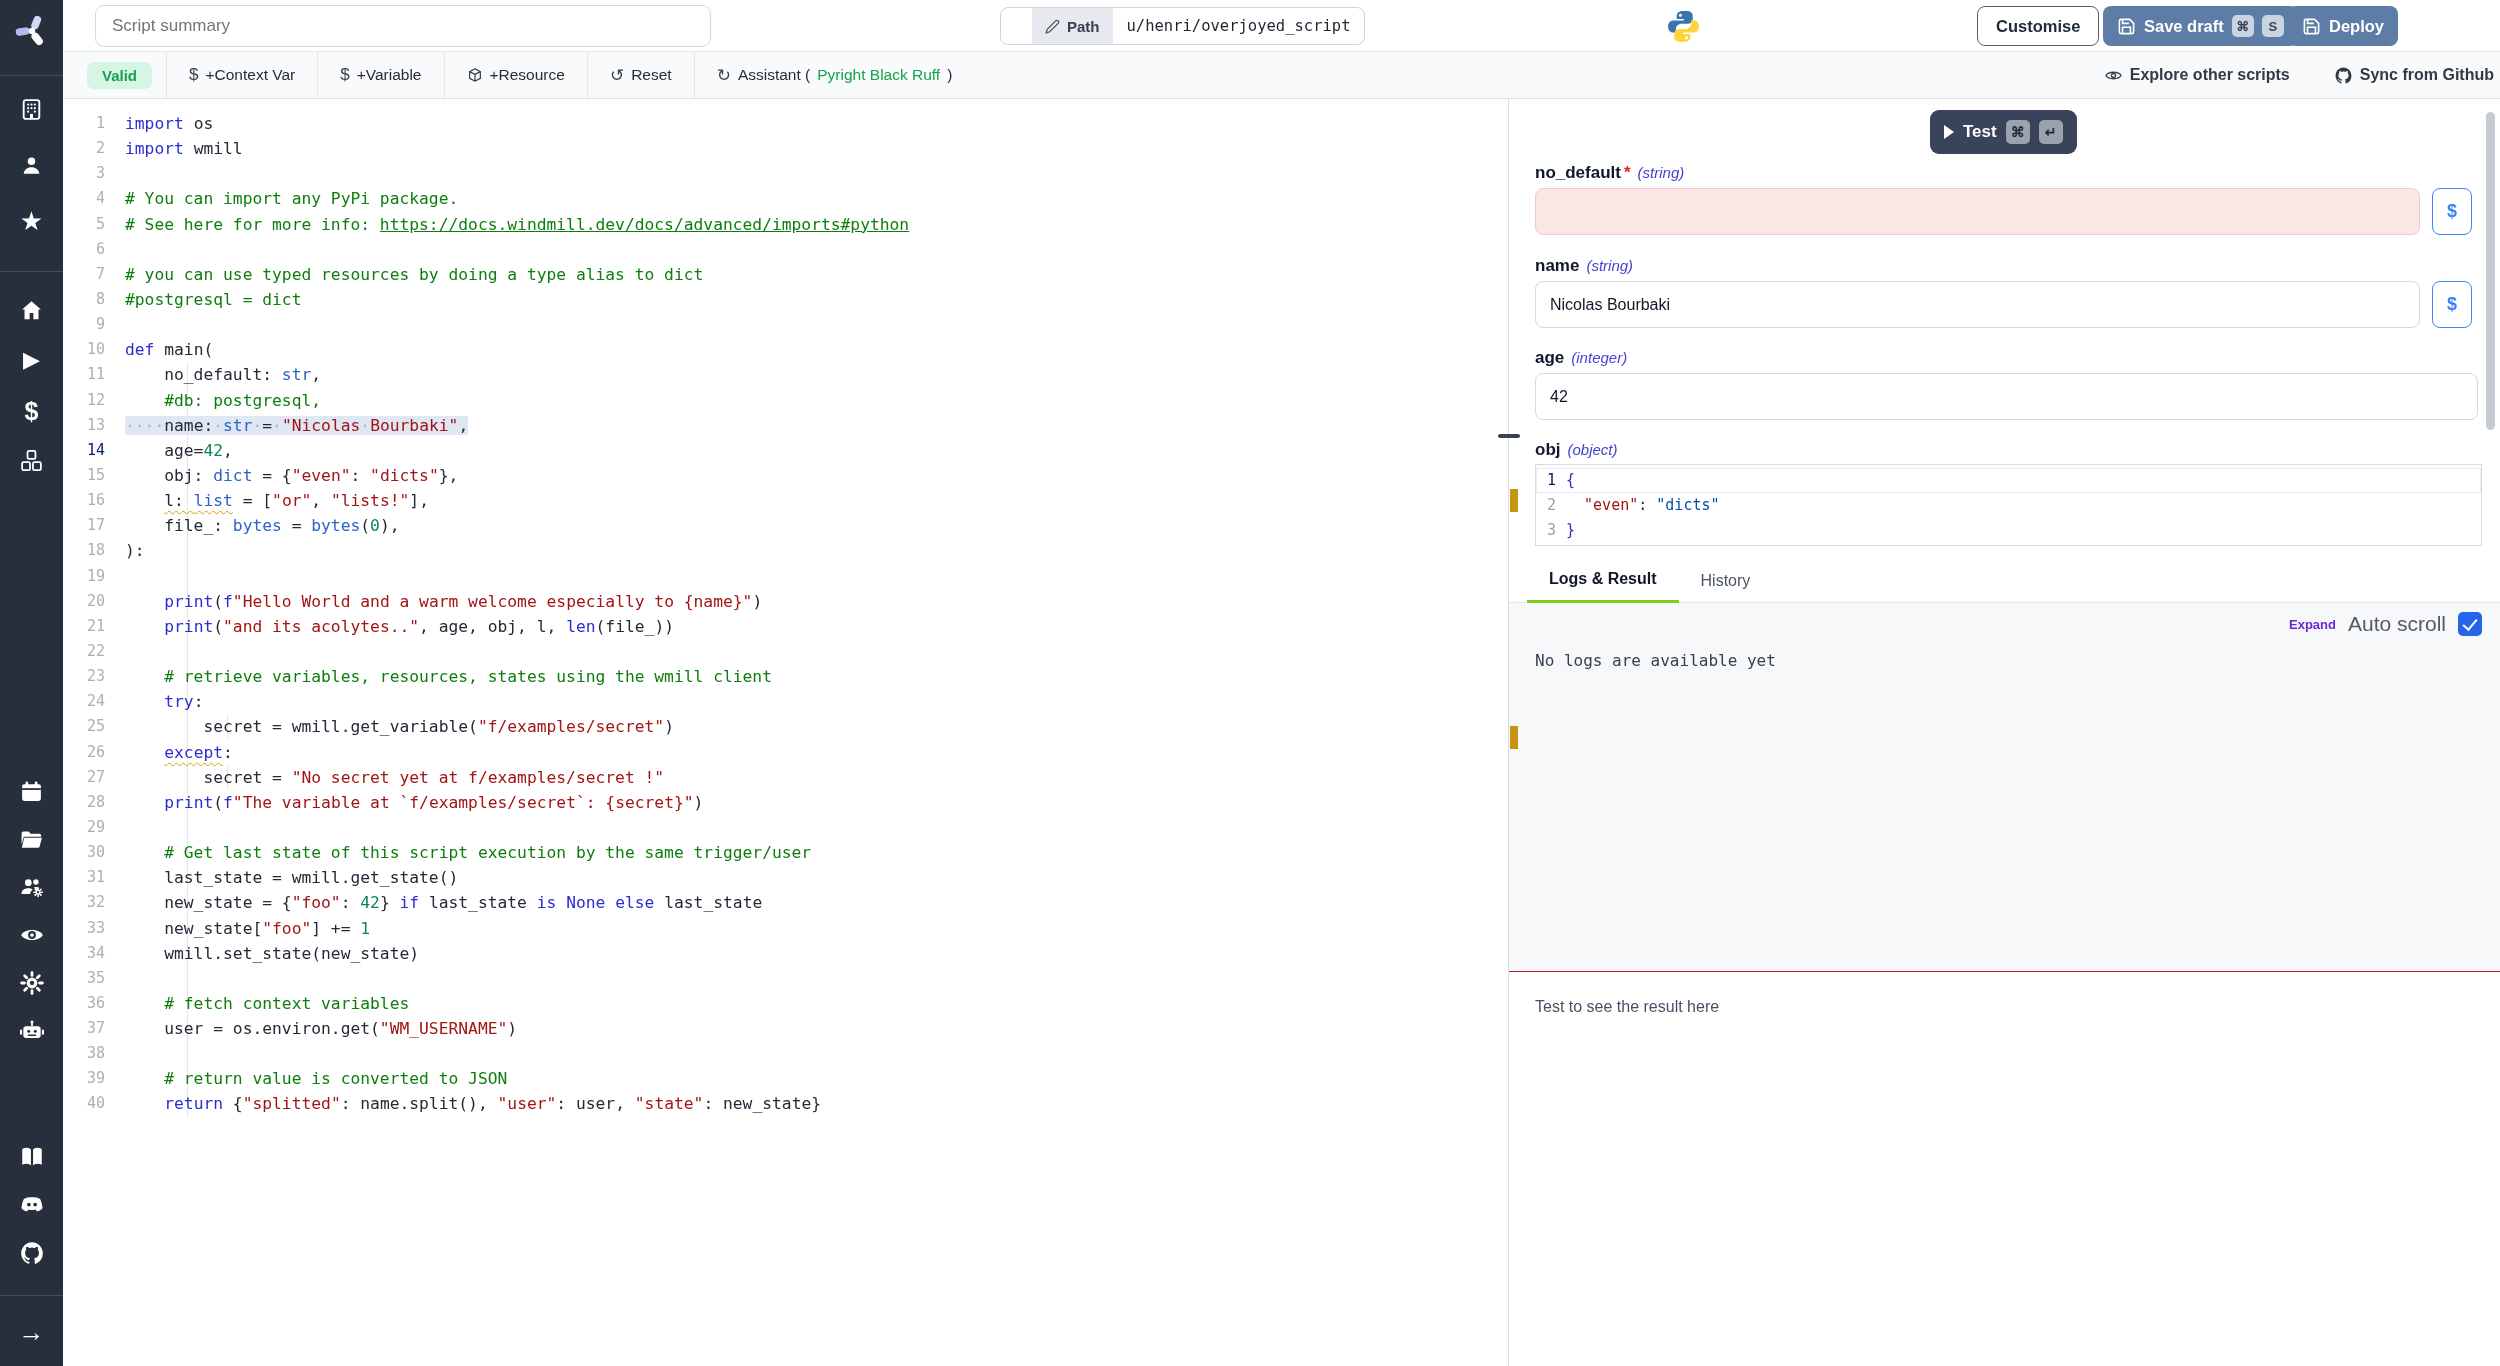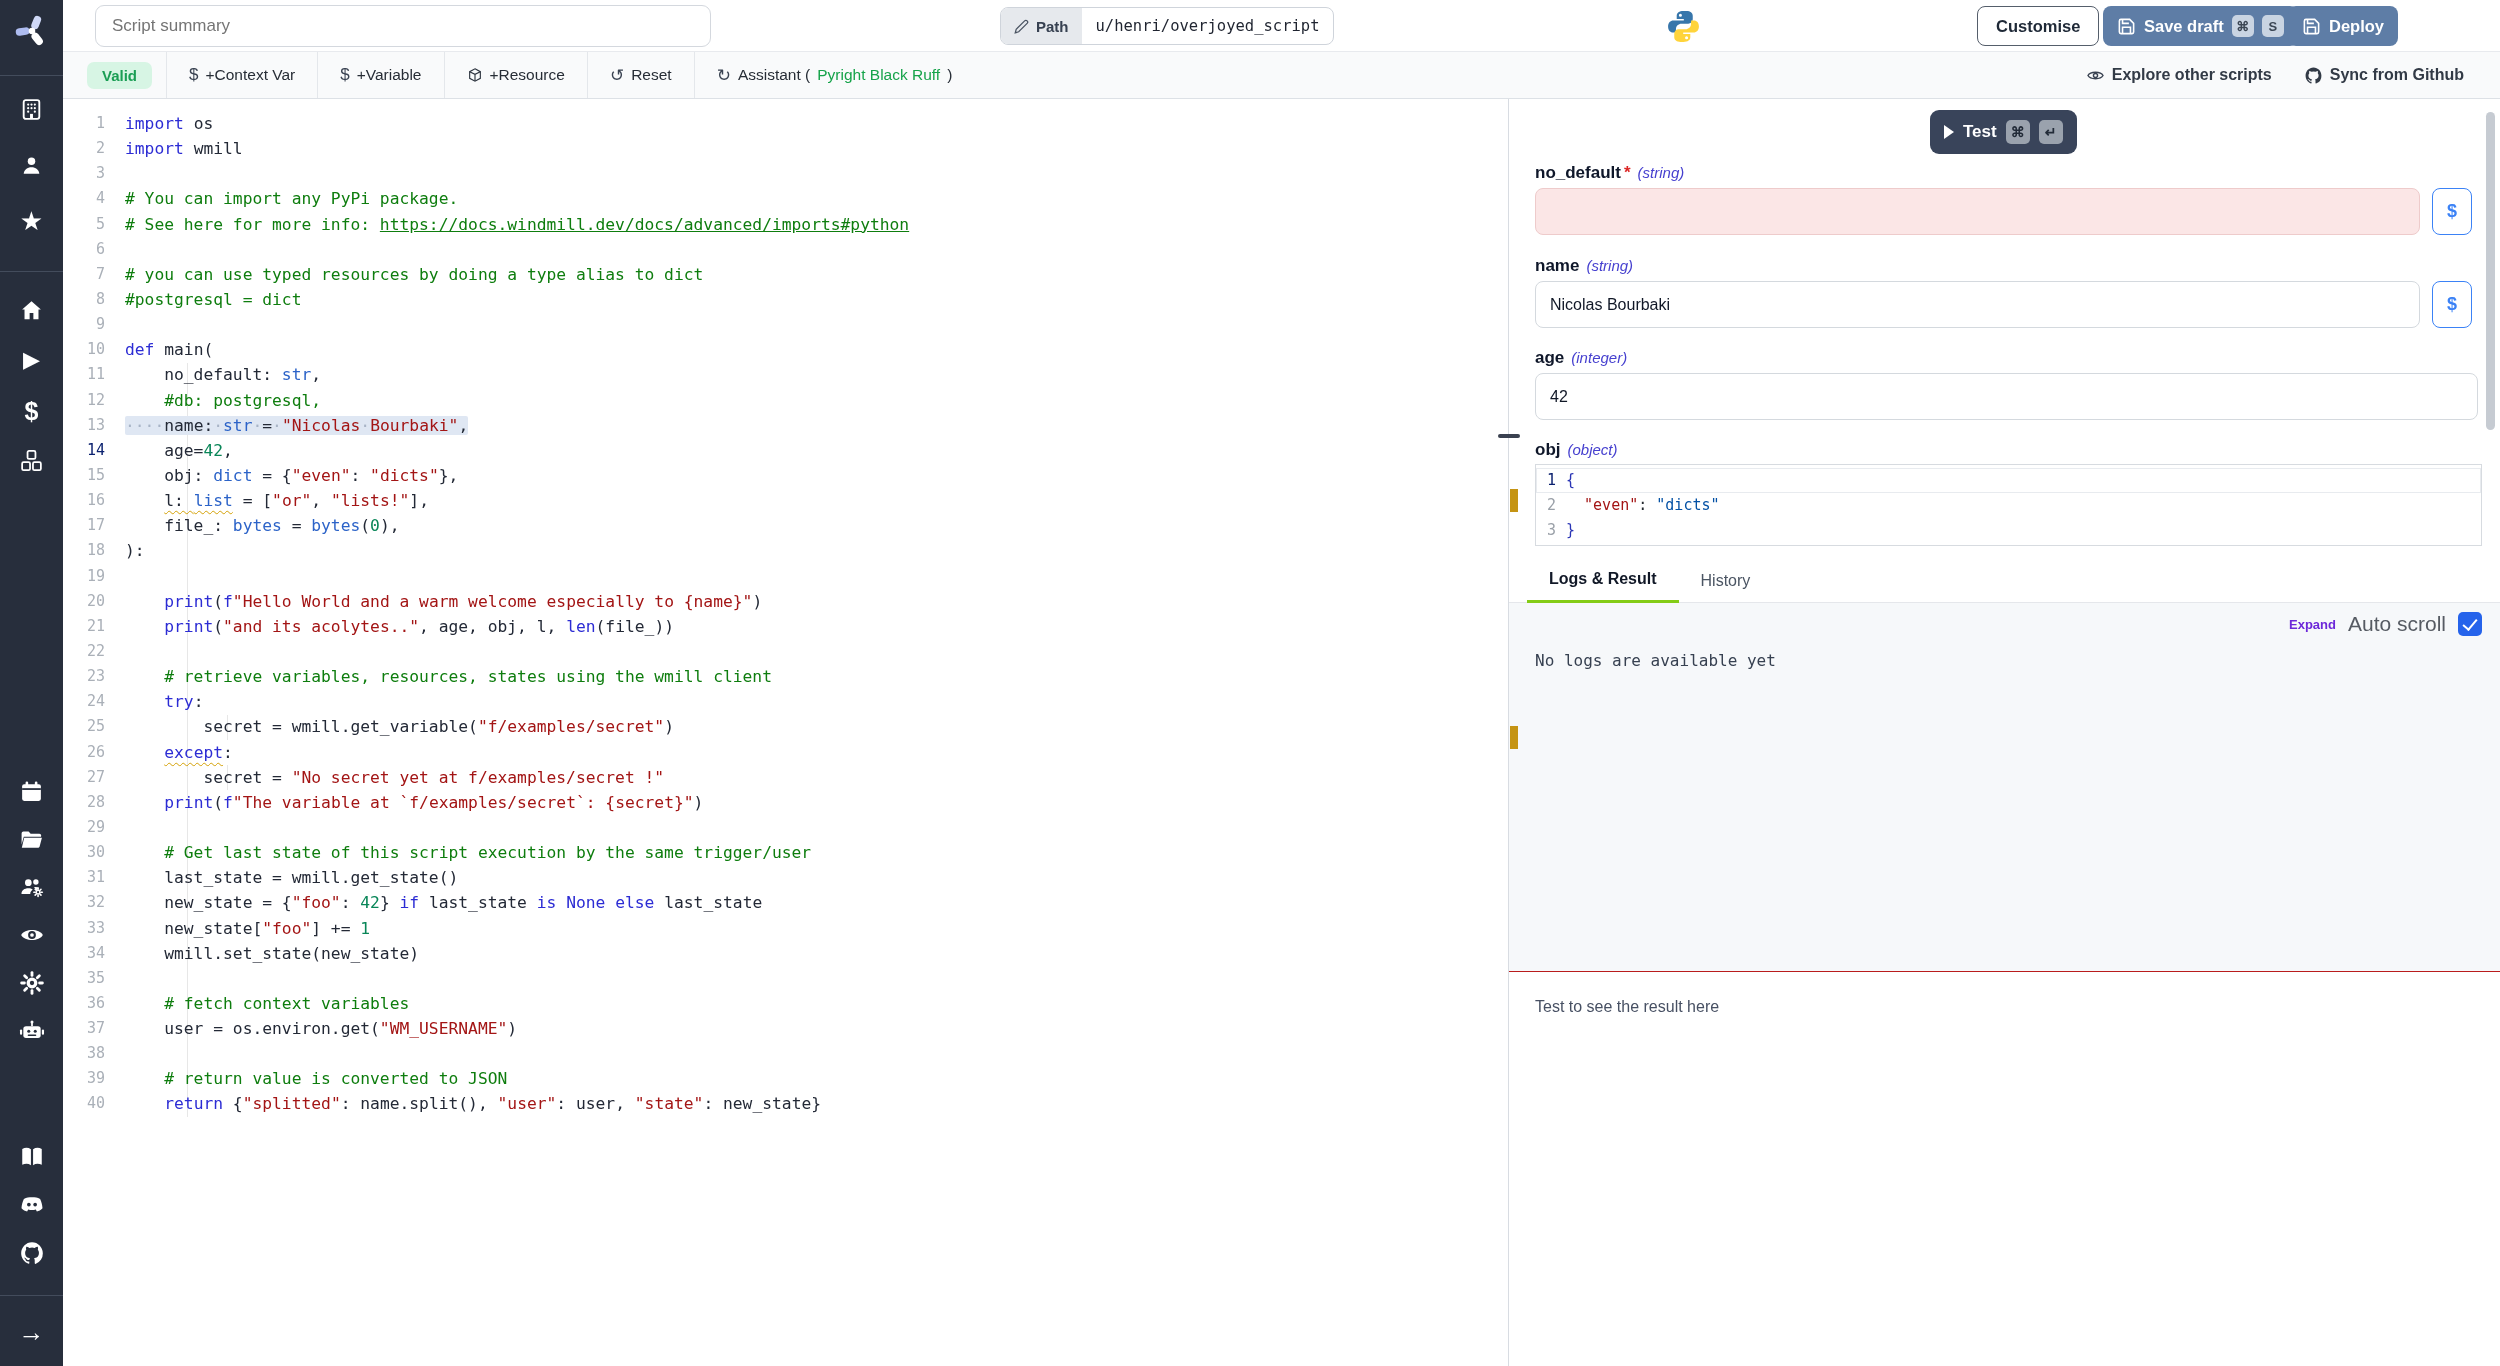--- a/index.html
+++ b/index.html
@@ -8,40 +8,40 @@
 
   
   .sidebar { position:absolute; left:0; top:0; width:63px; height:1366px; background:#272e3c; z-index:5; }
   .side-icon { position:absolute; left:0; width:63px; height:34px; display:flex; align-items:center; justify-content:center; color:#fff; cursor:pointer; }
   .side-sep { position:absolute; left:0; width:63px; height:1px; background:#434c5c; }
   .glyph { font-size:24px; color:#fff; line-height:1; }
 
   
   .topbar { position:absolute; left:63px; top:0; right:0; height:52px; background:#fff; border-bottom:1px solid #e8eaee; display:flex; align-items:center; }
   .summary-input { position:absolute; left:32px; top:5px; width:616px; height:42px; border:1px solid #d4d8de; border-radius:9px; padding:0 16px; font-size:17px; color:#4b5563; background:#fff; font-family:"Liberation Sans", sans-serif; }
-  .path-wrap { position:absolute; left:937px; top:7px; height:38px; display:flex; align-items:stretch; border:1px solid #cfd4db; border-radius:8px; overflow:hidden; background:#fff; }
+  .path-wrap { position:absolute; left:937px; top:7px; height:38px; display:flex; align-items:stretch; border:1px solid #cfd4db; border-radius:8px; overflow:hidden; background:#fff;padding-left:31px; }
   .path-label { display:flex; align-items:center; gap:7px; background:#e6e9ed; padding:0 13px; font-size:15px; font-weight:600; color:#374151; }
   .path-value { display:flex; align-items:center; padding:0 14px; font-family:"DejaVu Sans Mono", monospace; font-size:15.5px; color:#1f2430; }
   .pylogo { position:absolute; left:1602px; top:8px; }
   .btn { display:flex; align-items:center; gap:8px; height:40px; border-radius:8px; font-size:16.5px; font-weight:700; cursor:pointer; }
   .btn-outline { position:absolute; left:1914px; top:6px; padding:0 18px; background:#fff; border:1px solid #555e6b; color:#1f2937; }
   .btn-blue { background:#5e7da6; color:#fff; border:none; padding:0 14px; }
   #save-draft { position:absolute; left:2040px; top:6px; }
   #deploy { position:absolute; left:2225px; top:6px; }
   .kbd-blue { background:#c9d4e2; color:#3b4654; border-radius:5px; min-width:22px; height:22px; display:inline-flex; align-items:center; justify-content:center; font-size:13px; font-weight:600; padding:0 4px; }
   .kbd-dark { background:#9aa2ad; color:#222b38; border-radius:5px; min-width:24px; height:24px; display:inline-flex; align-items:center; justify-content:center; font-size:14px; font-weight:600; padding:0 4px; }
 
   
   .toolbar { position:absolute; left:63px; top:52px; right:0; height:47px; background:#f9fafb; border-bottom:1px solid #dde1e6; display:flex; align-items:center; }
   .tb-left { display:flex; align-items:center; height:100%; padding-left:24px; }
   .tb-item { display:flex; align-items:center; gap:7px; padding:0 22px; height:100%; font-size:15.5px; color:#272d36; font-weight:500; cursor:pointer; white-space:nowrap; }
   .tb-sep { width:1px; height:100%; background:#e4e7eb; }
   .valid-pill { background:#d7f5e4; color:#1a9e54; font-weight:600; font-size:15px; border-radius:7px; padding:5px 15px; margin-right:14px; cursor:default; }
   .green { color:#16a34a; }
-  .tb-right { margin-left:auto; display:flex; align-items:center; gap:32px; padding-right:36px; }
+  .tb-right { margin-left:auto; display:flex; align-items:center; gap:44px; padding-right:6px; }
   .tb-right .tb-item { padding:0; font-weight:600; color:#323a46; font-size:16px; }
   .uni-ic { font-size:17px; color:#3a4352; }
 
   
   .editor { position:absolute; left:63px; top:99px; width:1445px; bottom:0; background:#fff; overflow:hidden; }
   .code-lines { position:absolute; left:0; top:12px; right:0; }
   .cl { display:flex; height:25.15px; }
   .ln { flex:none; width:56px; padding-right:14px; text-align:right; font-family:"DejaVu Sans Mono", monospace; font-size:15px; color:#aab0b8; line-height:25.15px; user-select:none; }
   .ln.act { color:#0b216f; }
   .ct { font-family:"DejaVu Sans Mono", monospace; font-size:16.3px; line-height:25.15px; white-space:pre; padding-left:6px; }

